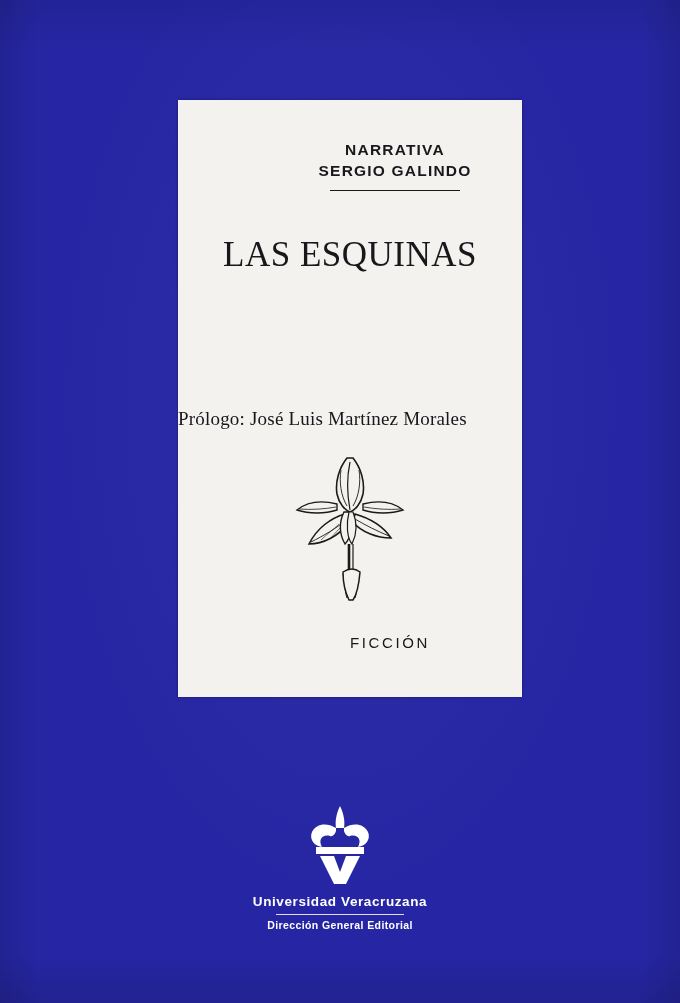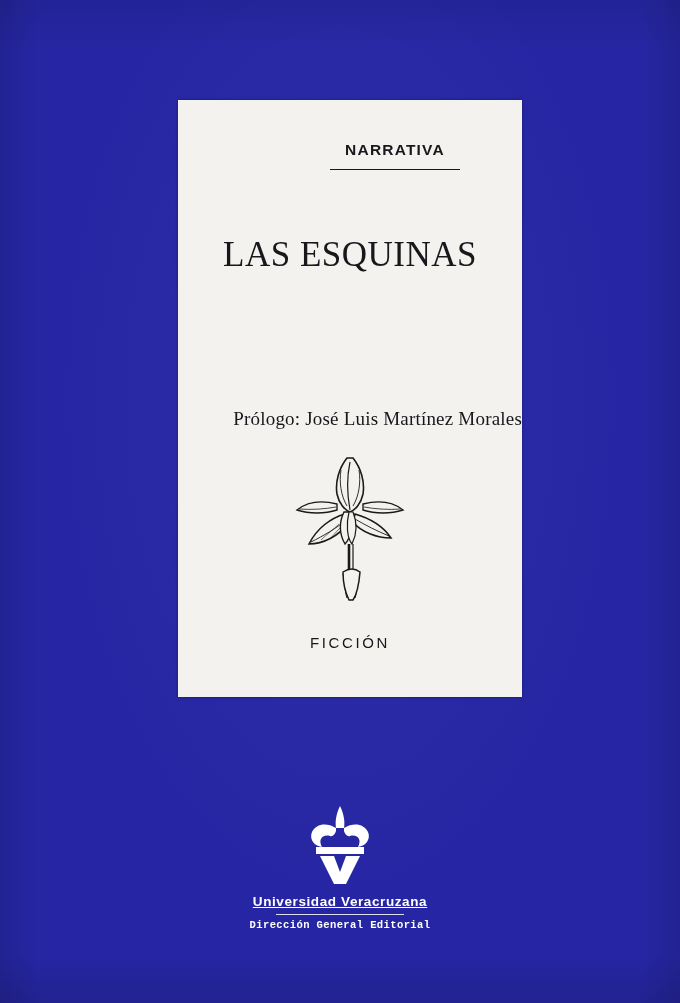--- a/index.html
+++ b/index.html
@@ -80,21 +80,21 @@
     line-height: 1.22;
     font-weight: 400;
   }
   .book-title .tl { display: block; }
 
   .prologue {
     position: absolute;
     top: 308px;
     left: 0;
     width: 100%;
-    text-align: right;
+    text-align: left;
     color: #17171c;
     font-family: "Liberation Serif", serif;
     font-size: 19px;
     letter-spacing: 0.2px;
   }
 
   
   #ornament {
     position: absolute;
     top: 352px;
@@ -108,20 +108,21 @@
     position: absolute;
     top: 534px;
     left: 0;
     width: 100%;
     text-align: center;
     color: #17171c;
     font-family: "Liberation Sans", sans-serif;
     font-size: 15px;
     letter-spacing: 2.6px;
     font-weight: 400;
+    padding-left: 40px;
   }
 
   
   #publisher {
     position: absolute;
     left: 0;
     top: 806px;
     width: 100%;
     text-align: center;
   }
@@ -131,45 +132,45 @@
     margin: 0 auto;
     display: block;
   }
   .pub-name {
     margin-top: 10px;
     color: #ffffff;
     font-family: "Liberation Sans", sans-serif;
     font-size: 13.5px;
     font-weight: 700;
     letter-spacing: 0.6px;
-    text-decoration: underline;
   }
   .pub-rule {
     width: 128px;
     height: 1px;
     background: rgba(255,255,255,0.85);
     margin: 5px auto 4px auto;
   }
   .pub-sub {
     color: #ffffff;
-    font-family: Liberation Mono, monospace;
+    font-family: Liberation Sans, sans-serif;
     font-size: 10.5px;
     font-weight: 700;
     letter-spacing: 0.4px;
   }
 </style>
 </head>
 <body>
 
 <div id="cover">
 
   <div id="title-panel">
 
     <div class="series-block">
       <div class="series-line">NARRATIVA</div>
+      <div class="series-line">SERGIO GALINDO</div>
       <div class="series-rule"></div>
     </div>
 
     <div class="book-title">
       <span class="tl">LAS ESQUINAS</span>
     </div>
 
     <div class="prologue">Prólogo: José Luis Martínez Morales</div>
 
     <svg id="ornament" viewBox="0 0 126 150" aria-hidden="true">

